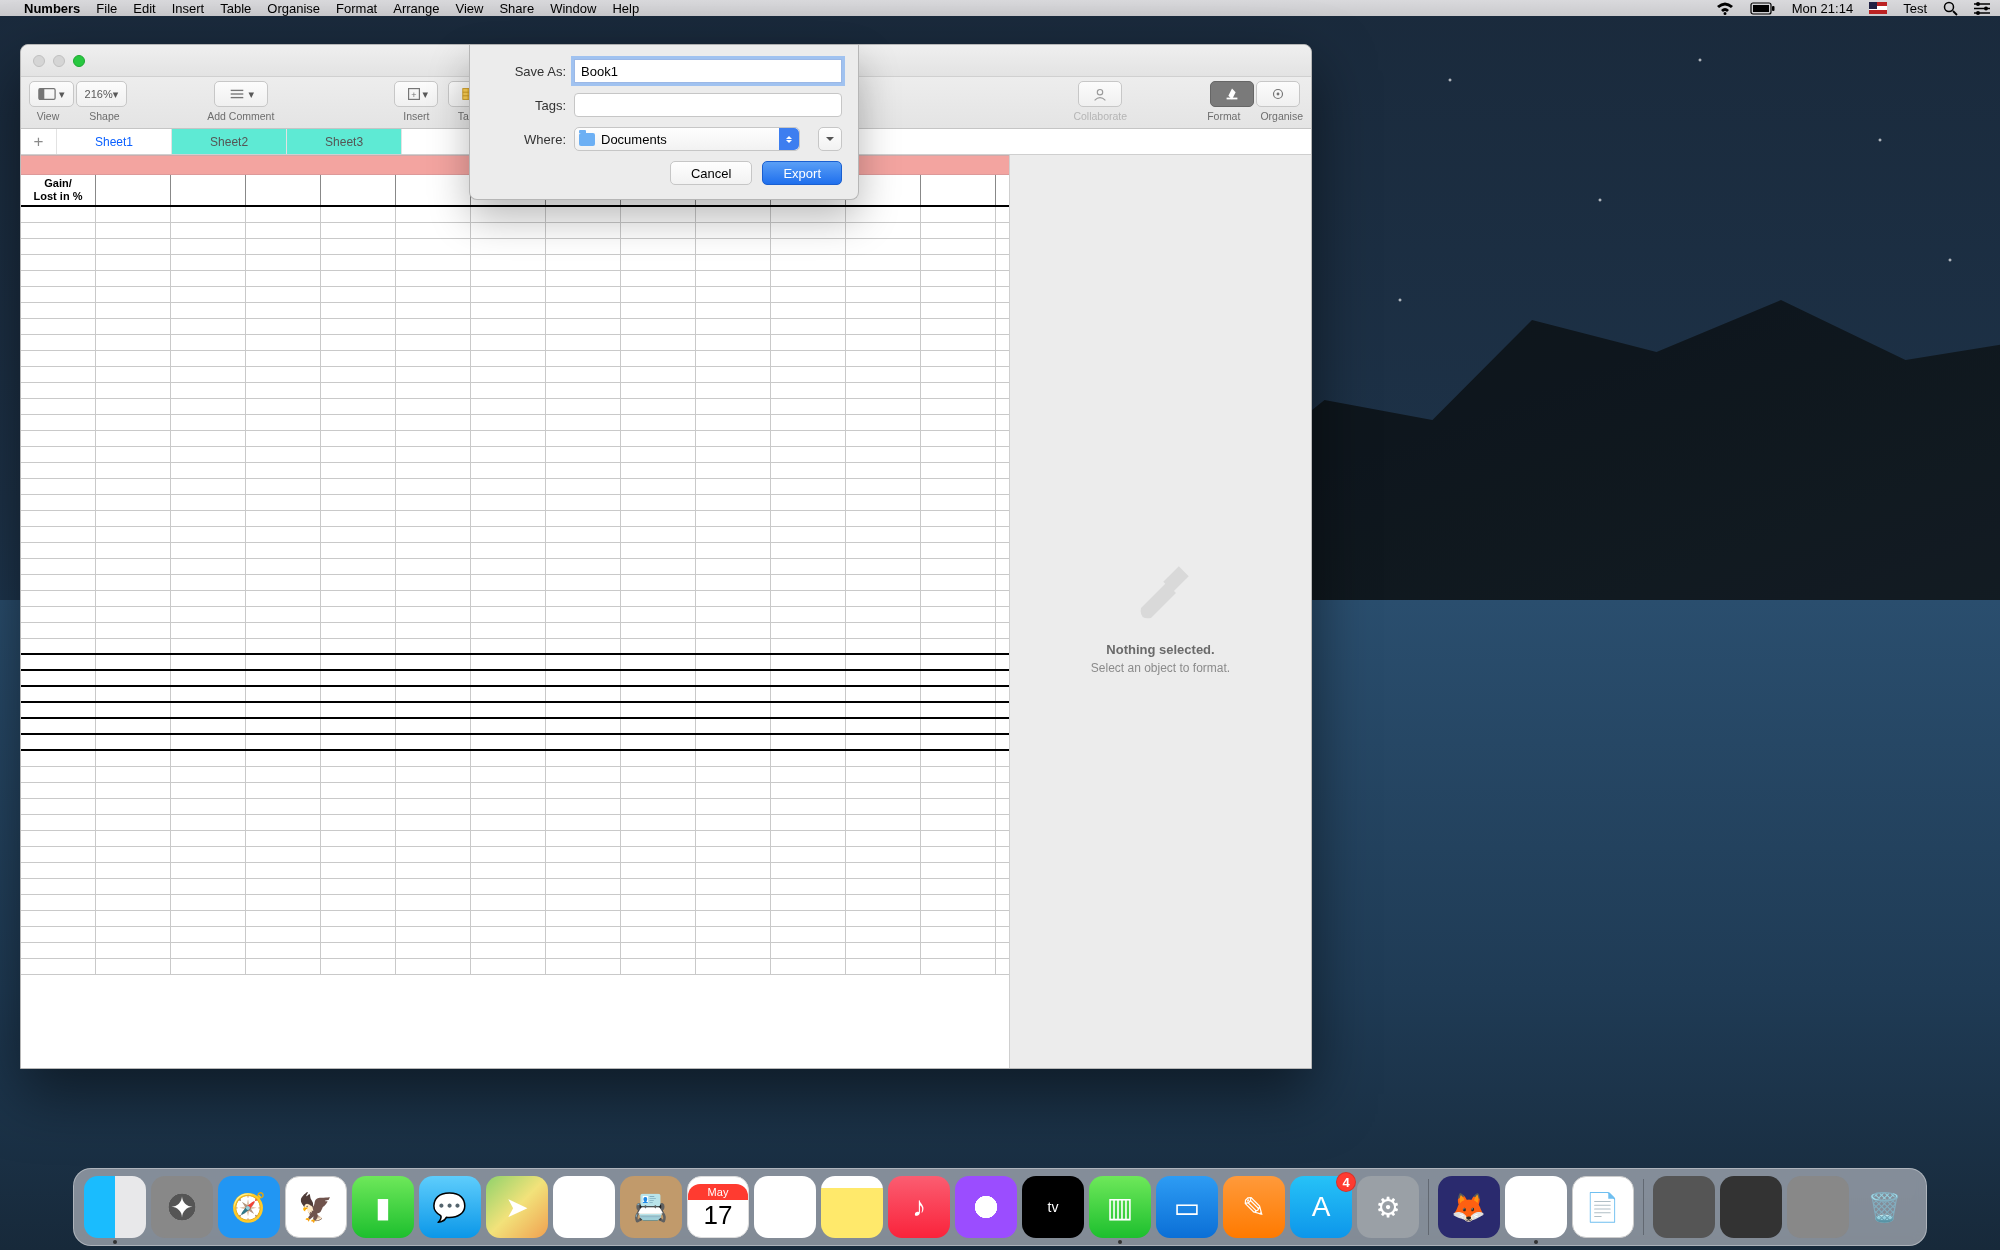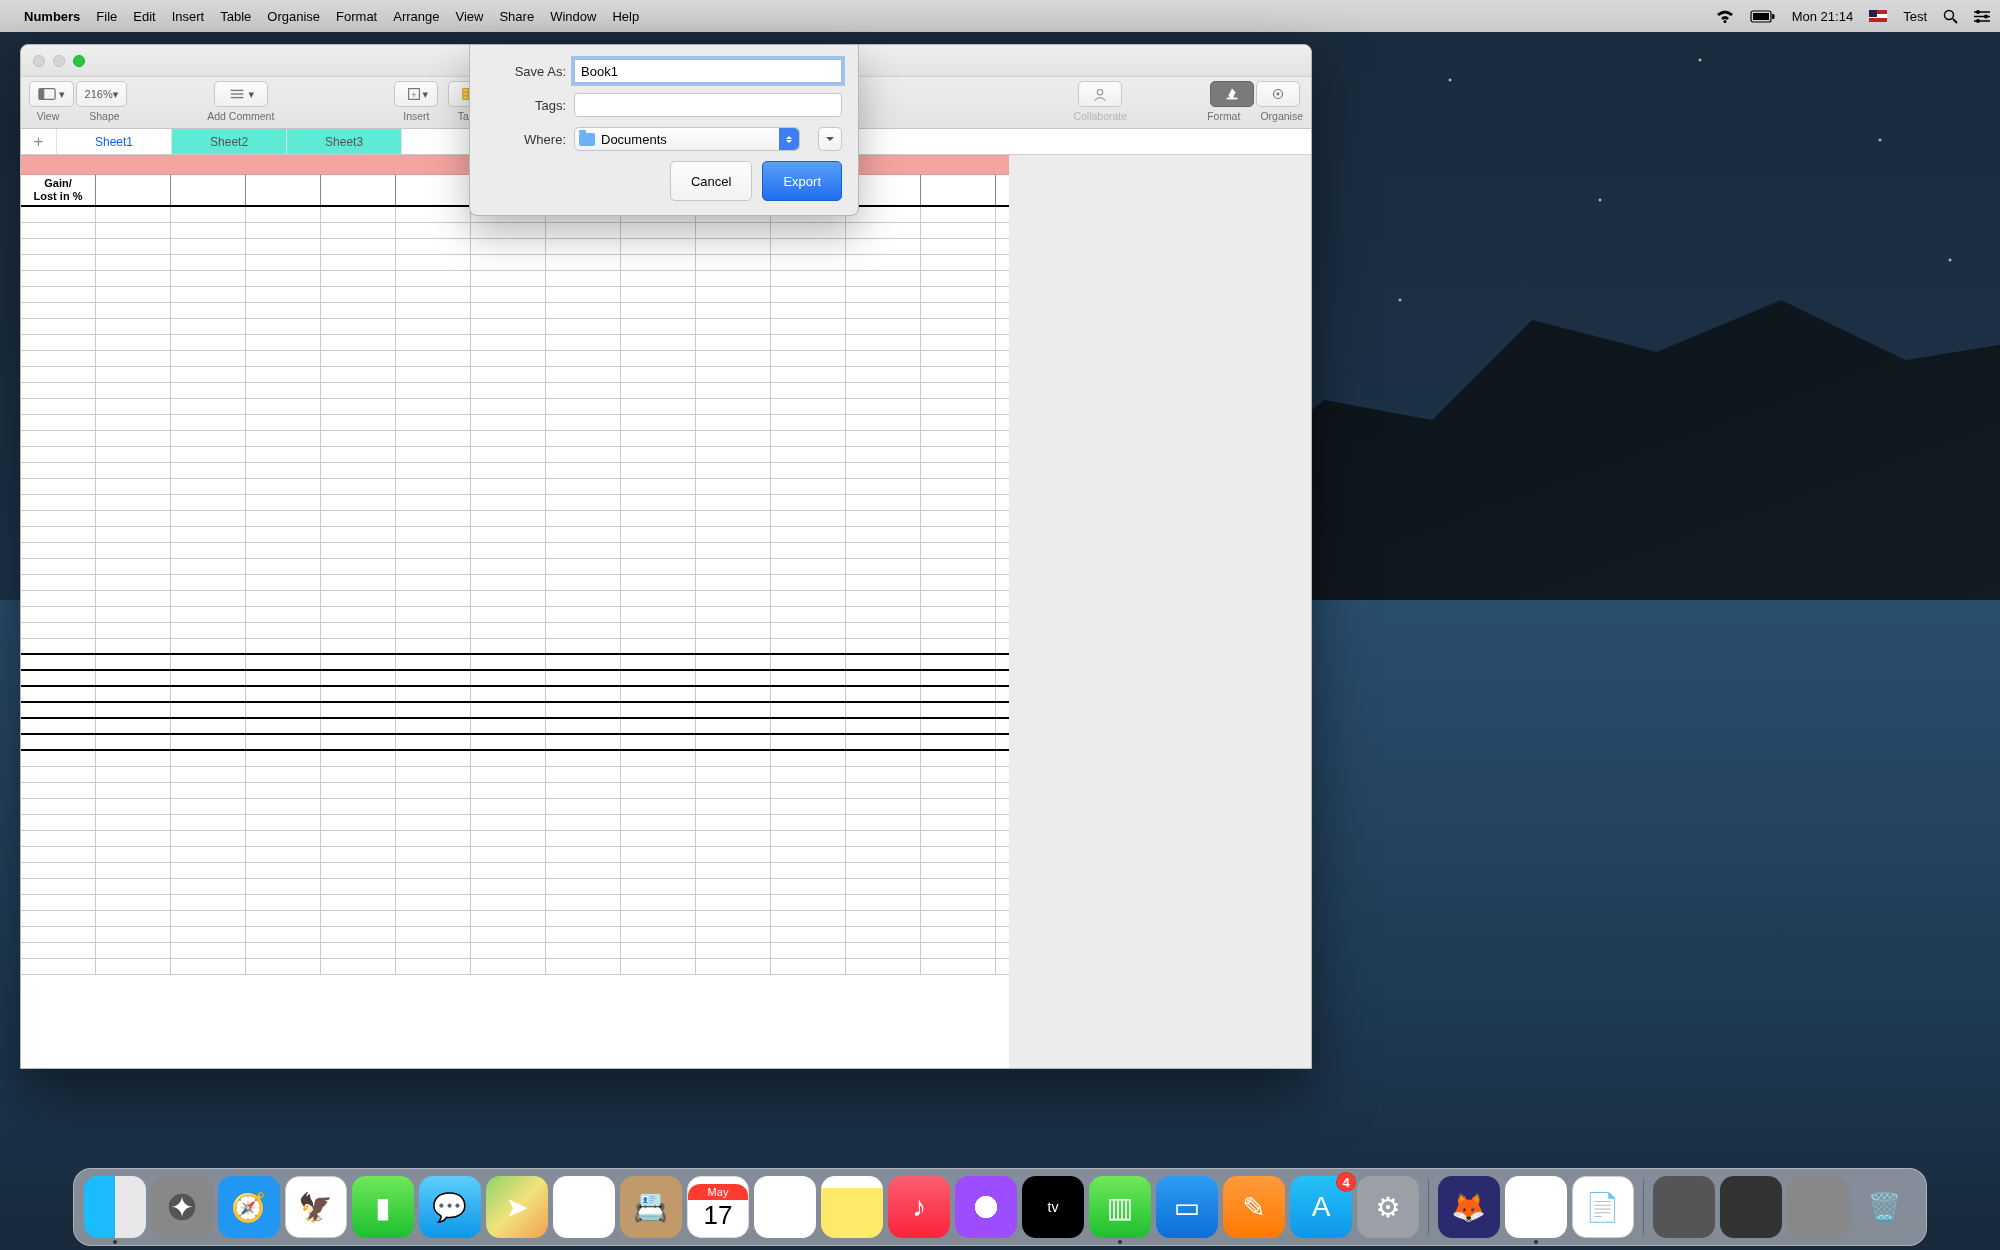--- a/index.html
+++ b/index.html
@@ -12,21 +12,21 @@
  radial-gradient(1px 1px at 1700px 60px,#fff,transparent 2px),
  radial-gradient(1px 1px at 1880px 140px,#fff,transparent 2px),
  radial-gradient(1px 1px at 1600px 200px,#fff,transparent 2px),
  radial-gradient(1px 1px at 1950px 260px,#fff,transparent 2px),
  radial-gradient(1px 1px at 1400px 300px,#fff,transparent 2px),
  linear-gradient(180deg,#1a2a3c 0%,#1d3248 40%,#20496e 100%)}
 .mtn{position:absolute;left:1200px;top:280px;width:830px;height:400px;background:linear-gradient(160deg,#0f1820,#18242d);clip-path:polygon(0 55%,15% 30%,28% 35%,40% 10%,55% 18%,70% 5%,85% 20%,100% 15%,100% 100%,0 100%);filter:brightness(.8)}
 .sea{position:absolute;left:0;top:600px;right:0;bottom:0;background:linear-gradient(180deg,#2a4e6e,#1f3b55 60%,#17293a)}
 
 
-.mbar{position:absolute;top:0;left:0;right:0;height:32px;background:linear-gradient(#d9d9dc,#cacacd);display:flex;align-items:center;font-size:13px;color:#000;padding:0 10px}
+.mbar{position:absolute;top:0;left:0;right:0;height:16px;background:linear-gradient(#d9d9dc,#cacacd);display:flex;align-items:center;font-size:13px;color:#000;padding:0 10px}
 .mbar .apple{font-size:15px;margin-right:14px}
 .mbar .app{font-weight:700;margin-right:16px}
 .mbar .mi{margin-right:16px;cursor:default}
 .mbar .spacer{flex:1}
 .mbar .ri{margin-left:16px;display:flex;align-items:center}
 .flag{width:18px;height:12px;background:linear-gradient(#b22,#b22 33%,#fff 33%,#fff 66%,#b22 66%);position:relative;display:inline-block}
 .flag::before{content:"";position:absolute;left:0;top:0;width:8px;height:7px;background:#224}
 
 
 .win{position:absolute;left:20px;top:44px;width:1292px;height:1025px;background:#ececec;border:1px solid #b7b7b7;border-radius:8px 8px 0 0;box-shadow:0 25px 60px rgba(0,0,0,.5)}
@@ -79,21 +79,21 @@
 .wheresel{flex:1;height:24px;background:linear-gradient(#fefefe,#f2f2f2);border:1px solid #c6c6c6;border-radius:5px;display:flex;align-items:center;padding:0 4px;font-size:13px;position:relative}
 .wheresel .fold{width:16px;height:13px;background:#6db0f4;border-radius:2px;margin-right:6px;position:relative}
 .wheresel .fold::before{content:"";position:absolute;top:-3px;left:0;width:7px;height:3px;background:#6db0f4;border-radius:1px 1px 0 0}
 .wheresel .arr{position:absolute;right:0;top:0;bottom:0;width:20px;background:#3d7ef0;border-radius:0 5px 5px 0;display:flex;flex-direction:column;align-items:center;justify-content:center;gap:1px}
 .wheresel .arr::before,.wheresel .arr::after{content:"";border:3px solid transparent}
 .wheresel .arr::before{border-bottom-color:#fff}
 .wheresel .arr::after{border-top-color:#fff}
 .expand{width:24px;height:24px;background:linear-gradient(#fefefe,#f2f2f2);border:1px solid #c6c6c6;border-radius:5px;display:flex;align-items:center;justify-content:center}
 .expand::after{content:"";border:4px solid transparent;border-top-color:#555;margin-top:4px}
 .dlgbtns{display:flex;justify-content:flex-end;gap:10px;margin-top:6px}
-.btn{height:40px;padding:0 20px;border-radius:5px;font-size:13px;border:1px solid #c6c6c6;background:linear-gradient(#fefefe,#f2f2f2);display:flex;align-items:center}
+.btn{height:24px;padding:0 20px;border-radius:5px;font-size:13px;border:1px solid #c6c6c6;background:linear-gradient(#fefefe,#f2f2f2);display:flex;align-items:center}
 .btn.pri{background:linear-gradient(#5a9ff6,#1f6fed);border-color:#1a5fd0;color:#fff}
 
 
 .dock{position:absolute;left:50%;bottom:4px;transform:translateX(-50%);height:78px;background:rgba(220,220,225,.55);border-radius:18px;display:flex;align-items:center;padding:0 10px;gap:5px;backdrop-filter:blur(6px);border:1px solid rgba(255,255,255,.35)}
 .dicon{width:62px;height:62px;border-radius:14px;position:relative;display:flex;align-items:center;justify-content:center;font-size:28px;color:#fff}
 .dicon.running::after{content:"";position:absolute;bottom:-6px;left:50%;transform:translateX(-50%);width:4px;height:4px;background:#333;border-radius:50%}
 .ddiv{width:1px;height:56px;background:rgba(0,0,0,.25);margin:0 4px}
 .badge{position:absolute;top:-4px;right:-4px;min-width:20px;height:20px;background:#ff3b30;border-radius:10px;color:#fff;font-size:13px;font-weight:600;display:flex;align-items:center;justify-content:center;border:1px solid rgba(0,0,0,.15)}
 
 
@@ -1053,20 +1053,28 @@
             <div class="cell"></div>
             <div class="cell"></div>
             <div class="cell"></div>
             <div class="cell"></div>
             <div class="cell"></div>
             <div class="cell"></div>
             <div class="cell"></div>
           </div>
         </div>
     </div>
+    <div class="inspector">
+      <svg class="brush" viewBox="0 0 80 80">
+          <path d="M20 60 L45 35 L55 45 L30 70 Q18 72 20 60 Z" fill="#bdbdbd"></path>
+          <rect x="48" y="20" width="14" height="22" transform="rotate(45 55 31)" fill="#bdbdbd"></rect>
+        </svg>
+      <div class="t1">Nothing selected.</div>
+      <div class="t2">Select an object to format.</div>
+    </div>
   </div>
 
   <div class="sheetdlg">
     <div class="dlgrow">
       <div class="dlglab">Save As:</div>
       <input class="dlginput" value="Book1" style="">
     </div>
     <div class="dlgrow">
       <div class="dlglab">Tags:</div>
       <input class="dlginput nf" style="">

